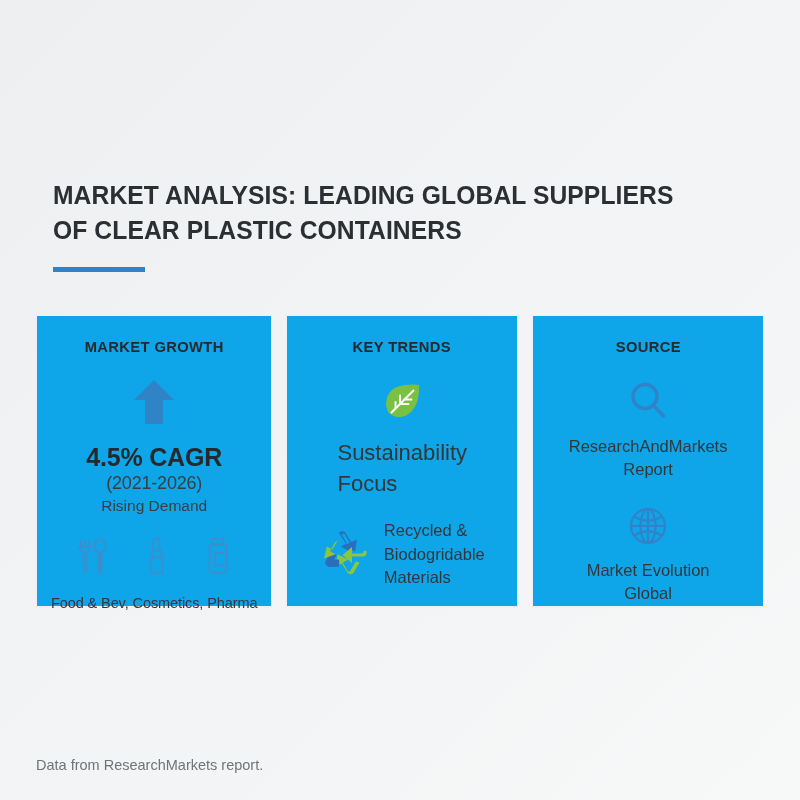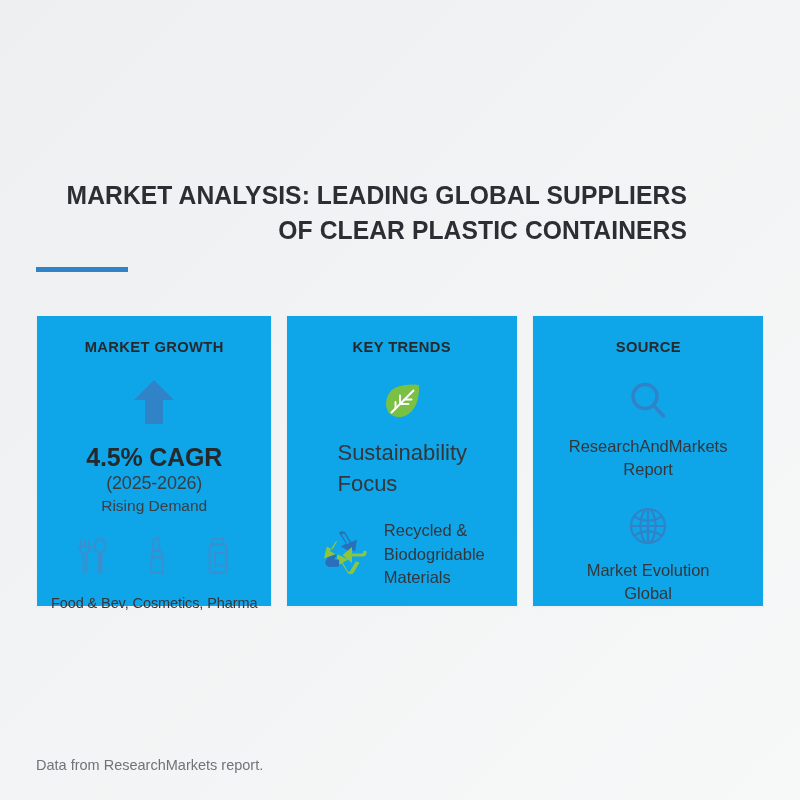--- a/index.html
+++ b/index.html
@@ -18,24 +18,23 @@
 
   .page {
     position: absolute;
     inset: 0;
     padding: 0 36px;
   }
 
   
   .title-block {
     position: absolute;
-    left: 36px;
+    left: 53px;
     top: 178px;
     width: 700px;
-    text-align: right;
   }
 
   .title {
     font-family: "Liberation Sans Narrow", "Liberation Sans", sans-serif;
     font-size: 26.5px;
     font-weight: bold;
     line-height: 1.32;
     letter-spacing: 0.1px;
     color: #2b2f33;
     text-transform: uppercase;
@@ -189,21 +188,21 @@
     <div class="card">
       <div class="card-title">MARKET GROWTH</div>
 
       <div class="arrow-wrap">
         <svg width="42" height="48" viewBox="0 0 42 48" aria-hidden="true">
           <polygon points="21,2 41,22 30,22 30,46 12,46 12,22 1,22" fill="#3183c8"></polygon>
         </svg>
       </div>
 
       <div class="stat-value">4.5% CAGR</div>
-      <div class="stat-period">(2025-2026)</div>
+      <div class="stat-period">(2021-2026)</div>
       <div class="stat-note">Rising Demand</div>
 
       <div class="sector-icons">
 
         <span>
           <svg width="34" height="38" viewBox="0 0 34 38" fill="none" stroke="#3d8ecc" stroke-width="1.9" stroke-linecap="round" stroke-linejoin="round" aria-hidden="true">
 
             <path d="M5 3 L5 10"></path>
             <path d="M9 3 L9 10"></path>
             <path d="M13 3 L13 10"></path>

